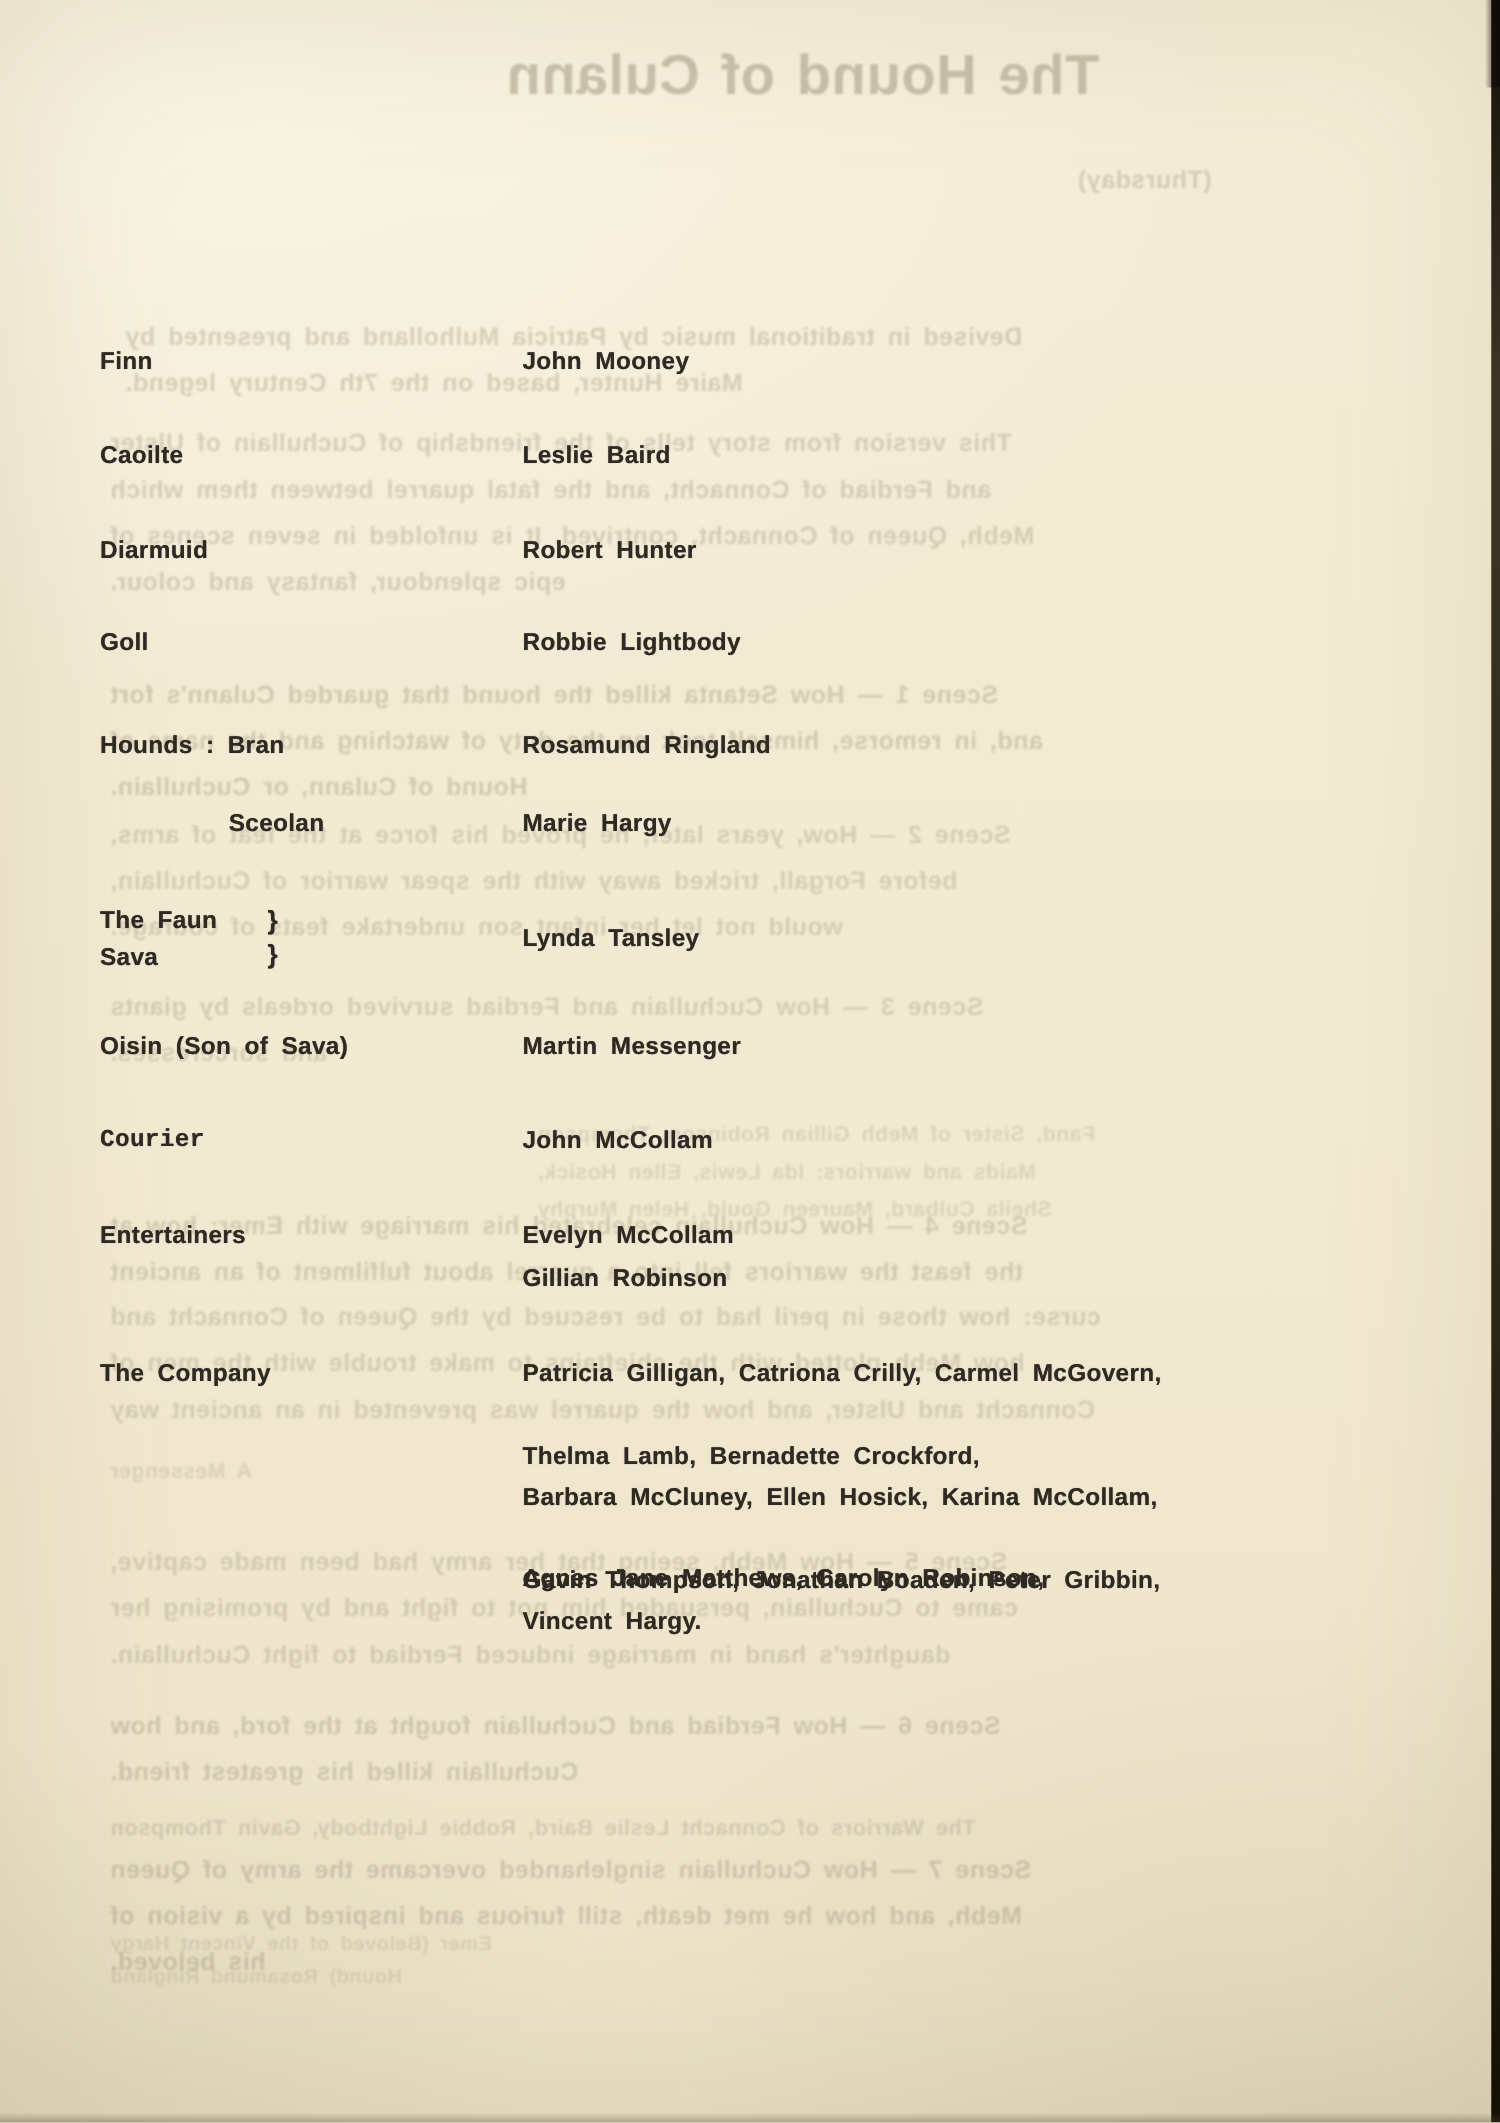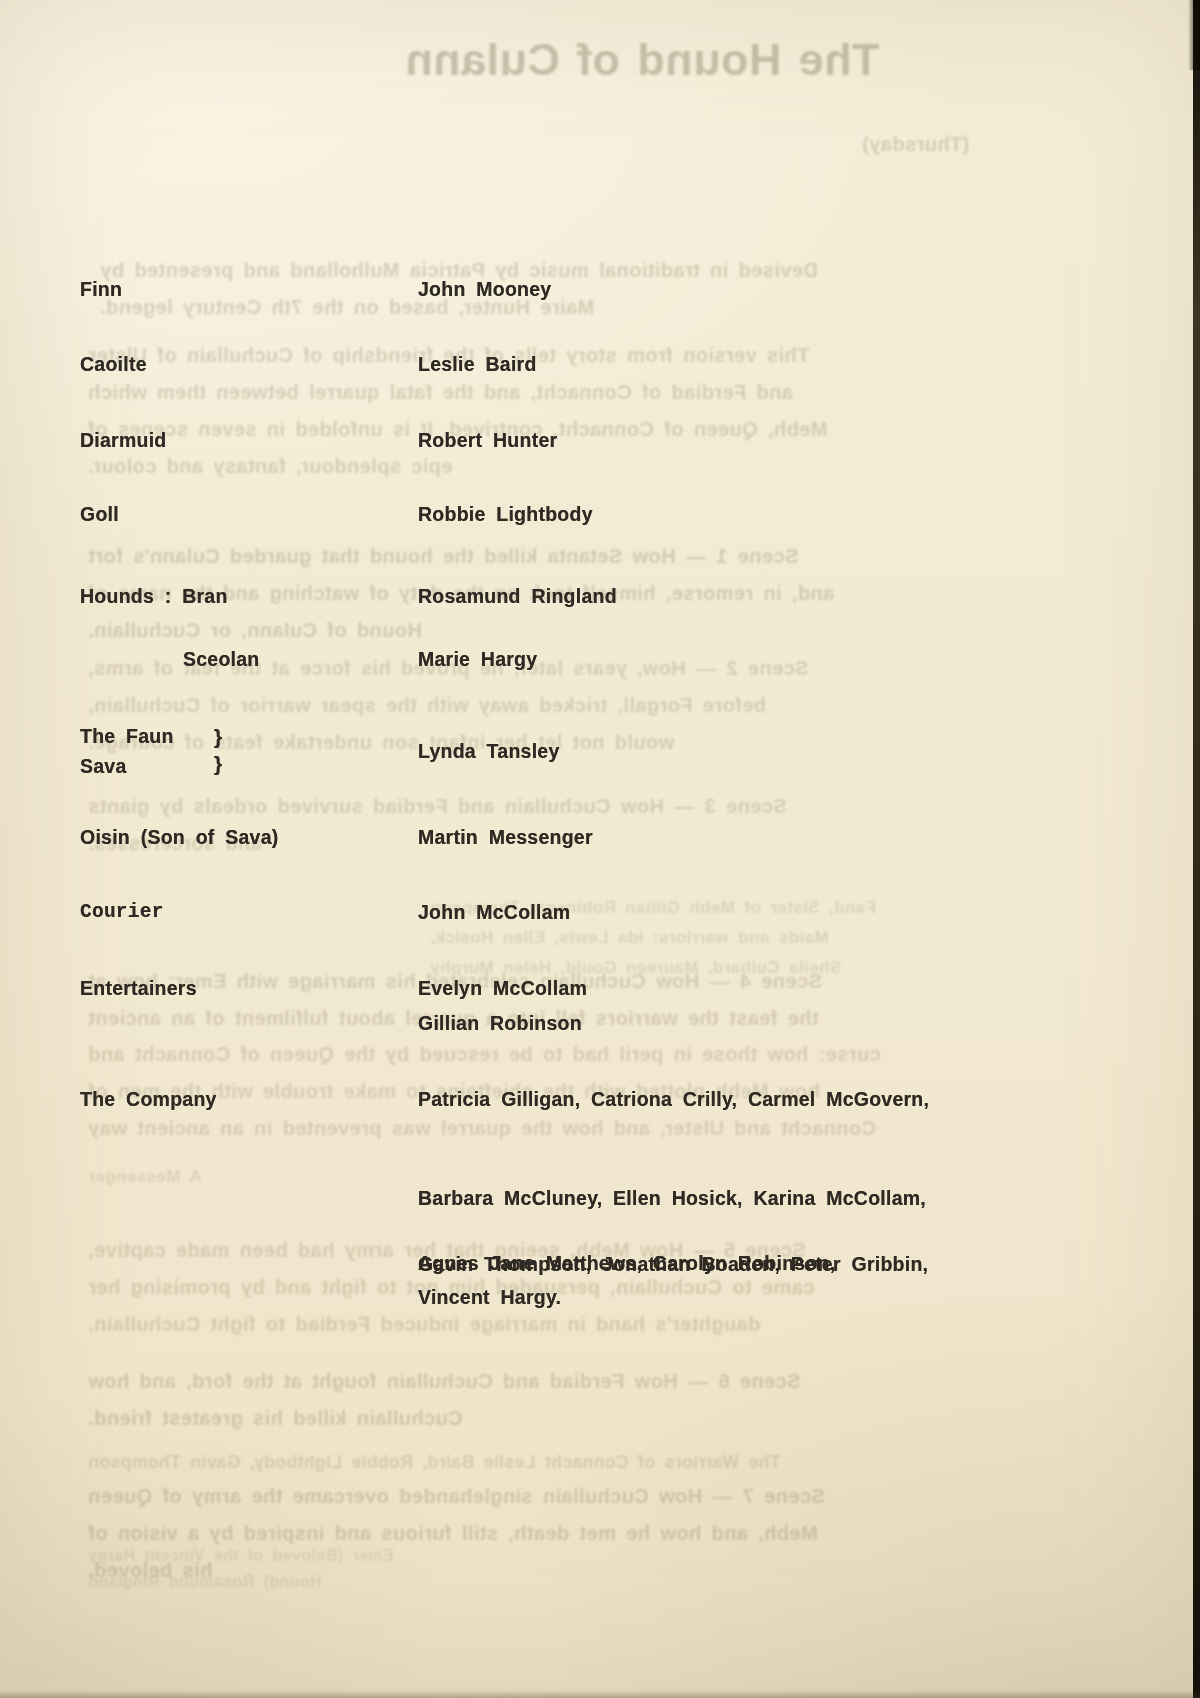--- a/index.html
+++ b/index.html
@@ -163,20 +163,21 @@
       <div class="cast-text" style="left: 418px; top: 740px;">Lynda Tansley</div>
       <div class="cast-text" style="left: 80px; top: 826px;">Oisin (Son of Sava)</div>
       <div class="cast-text" style="left: 418px; top: 826px;">Martin Messenger</div>
       <div class="cast-text" style="left: 80px; top: 901px; font-family: Liberation Mono, monospace;">Courier</div>
       <div class="cast-text" style="left: 418px; top: 901px;">John McCollam</div>
       <div class="cast-text" style="left: 80px; top: 977px;">Entertainers</div>
       <div class="cast-text" style="left: 418px; top: 977px;">Evelyn McCollam</div>
       <div class="cast-text" style="left: 418px; top: 1012px;">Gillian Robinson</div>
       <div class="cast-text" style="left: 80px; top: 1088px;">The Company</div>
       <div class="cast-text" style="left: 418px; top: 1088px;">Patricia Gilligan, Catriona Crilly, Carmel McGovern,</div>
+      <div class="cast-text" style="left: 418px; top: 1154px;">Thelma Lamb, Bernadette Crockford,</div>
       <div class="cast-text" style="left: 418px; top: 1187px;">Barbara McCluney, Ellen Hosick, Karina McCollam,</div>
       <div class="cast-text" style="left: 418px; top: 1220px; margin-top: 32px;">Agnes Jane Matthews, Carolyn Robinson,</div>
       <div class="cast-text" style="left: 418px; top: 1253px;">Gavin Thompson, Jonathan Boaden, Peter Gribbin,</div>
       <div class="cast-text" style="left: 418px; top: 1286px;">Vincent Hargy.</div>
     </div>
   <div class="edge-right"></div>
   <div class="edge-right-top"></div>
   <div class="edge-bottom"></div>
 </div>
 

